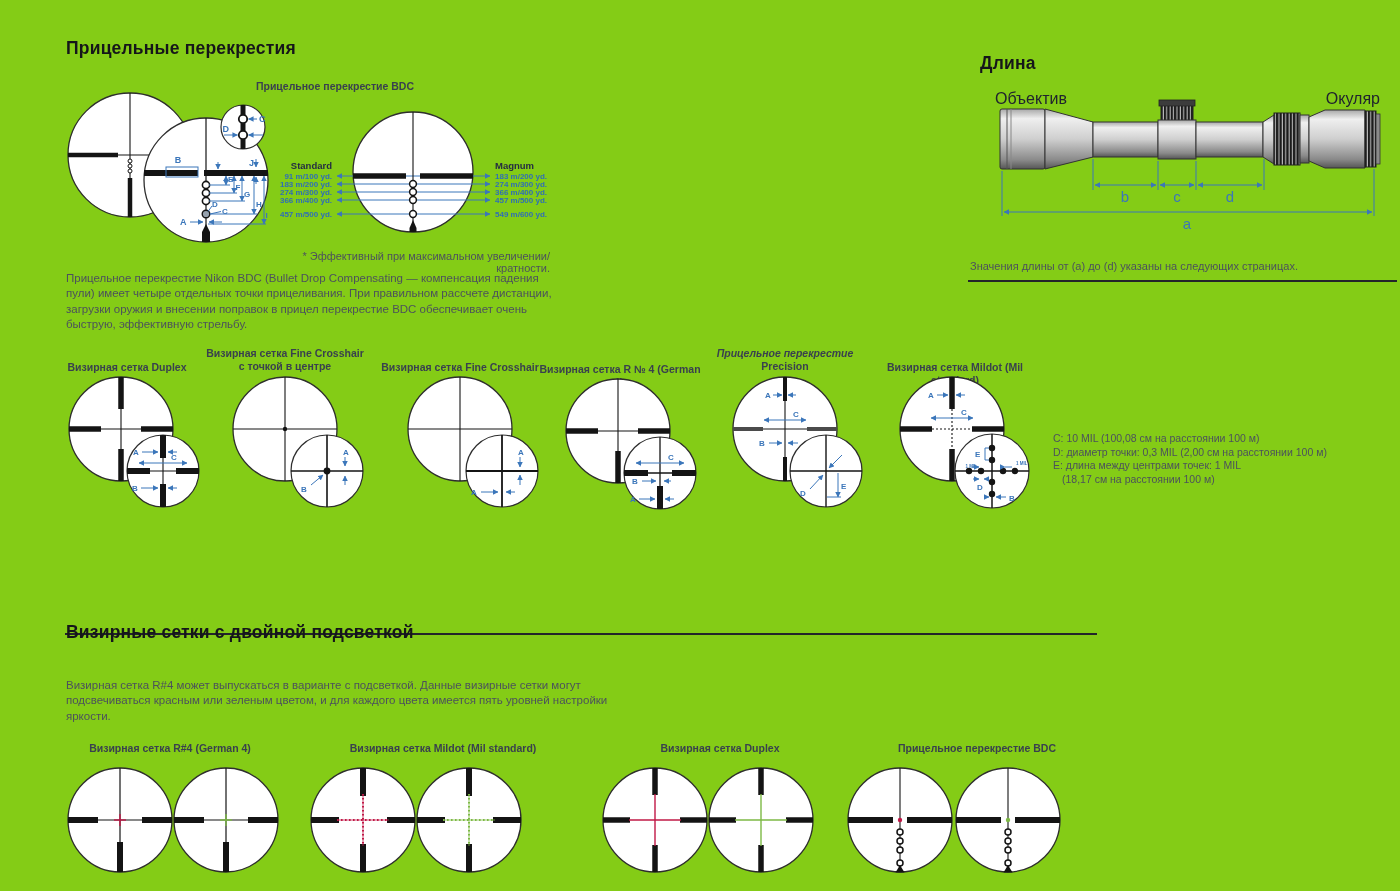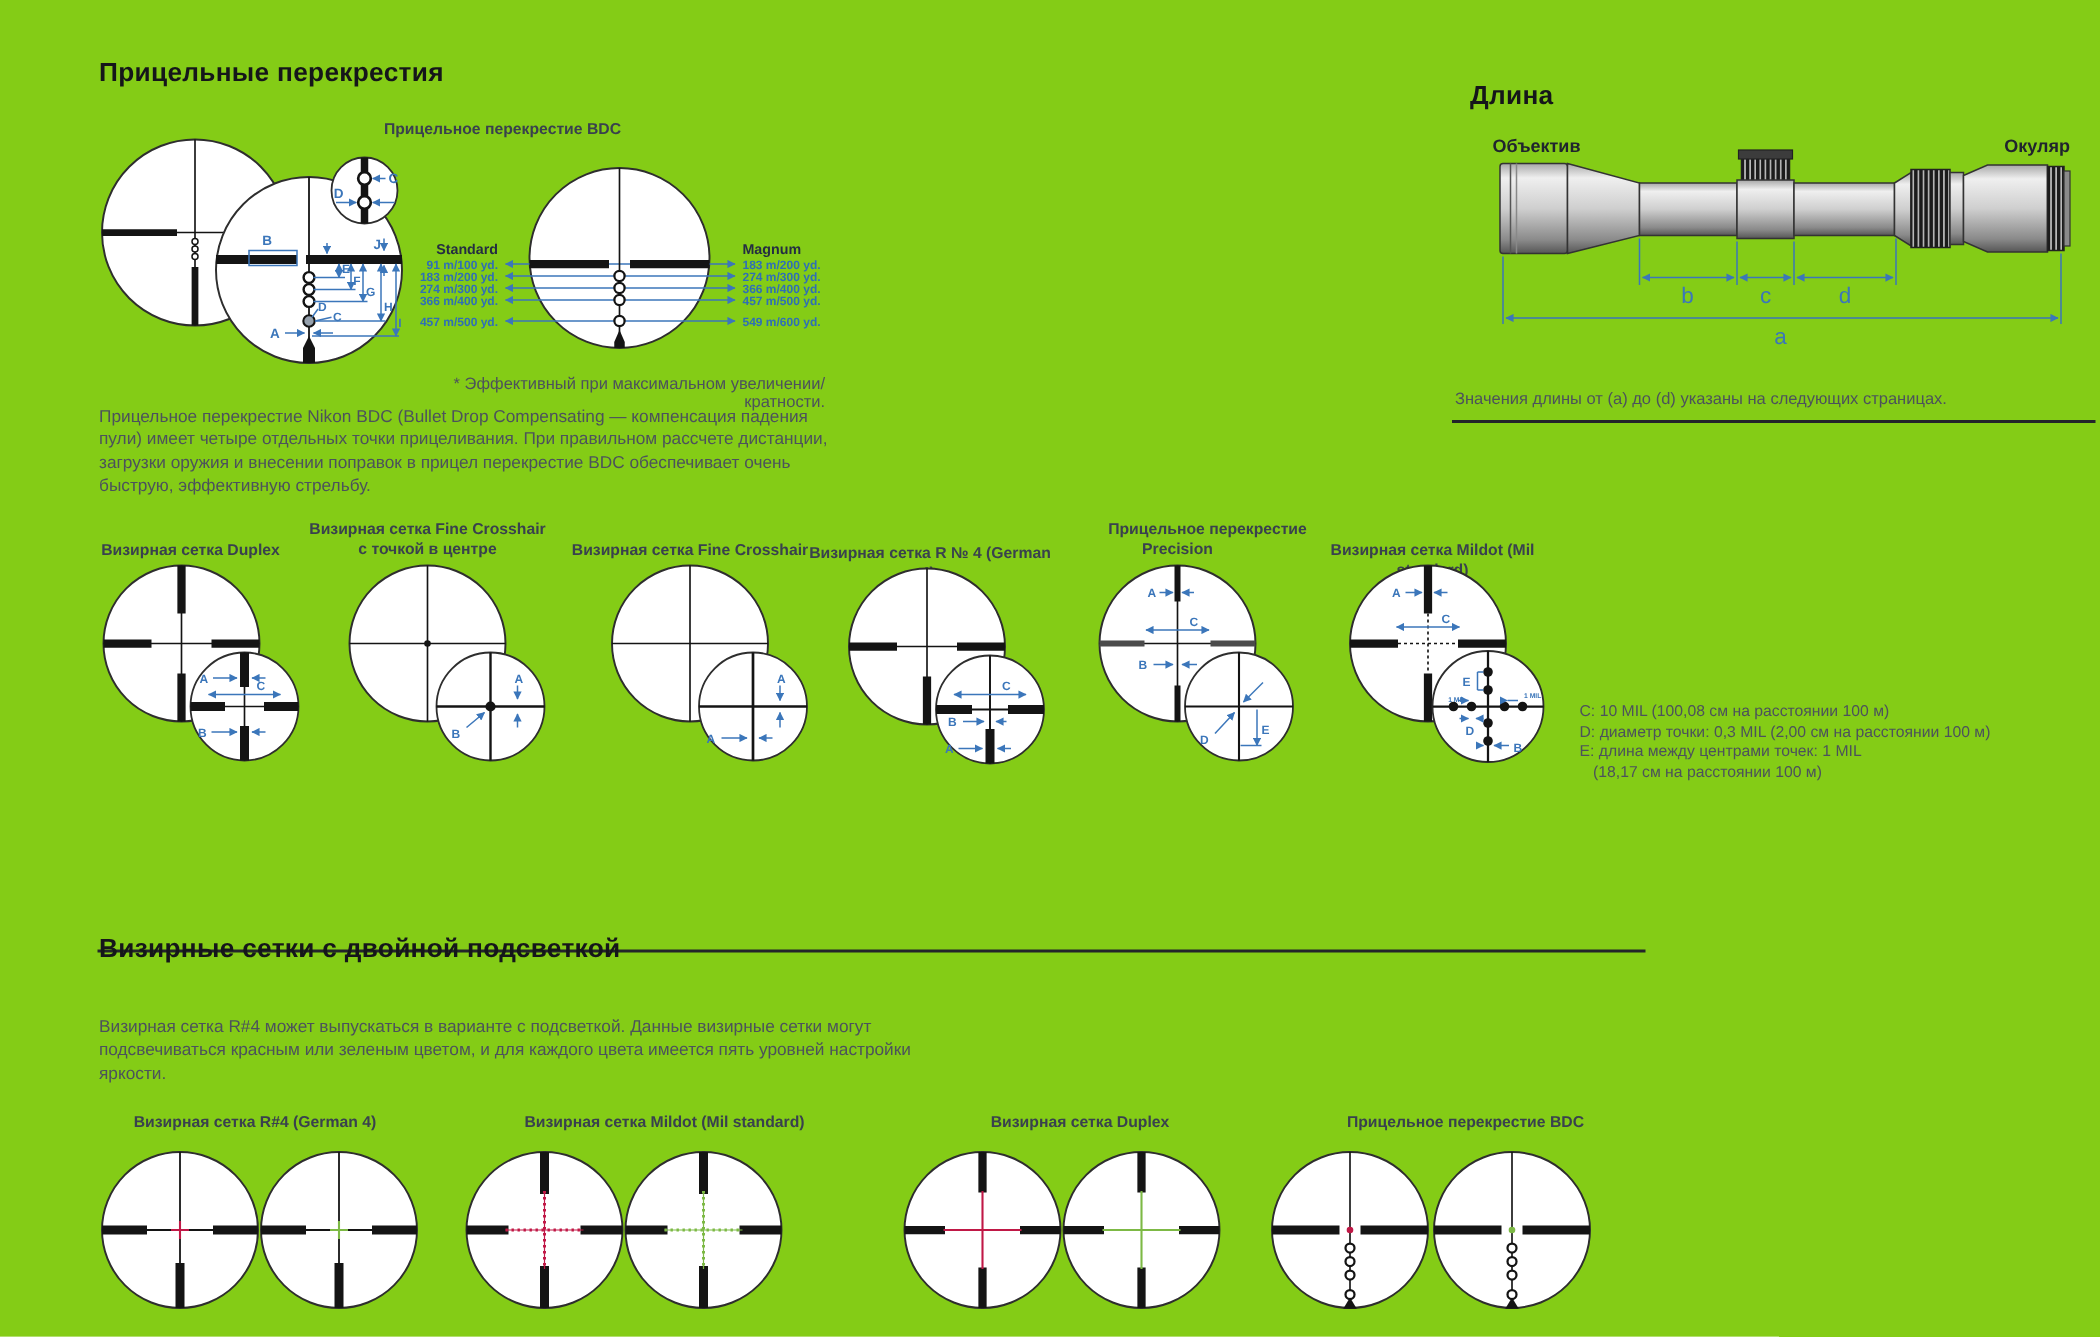--- a/index.html
+++ b/index.html
@@ -2,21 +2,21 @@
 <html><head>
 <meta charset="utf-8">
 <style>
   html,body{margin:0;padding:0;}
   #page{position:relative;width:1400px;height:891px;background:#84cc16;overflow:hidden;
         font-family:"Liberation Sans",sans-serif;}
   .abs{position:absolute;}
   .h1{font-size:17.5px;font-weight:bold;color:#15161a;letter-spacing:.2px;}
   .body-txt{font-size:11.5px;color:#4c525c;line-height:1.34;}
   .cap{font-size:10.5px;font-weight:bold;color:#39414e;text-align:center;line-height:1.22;}
-  .lblb{font-size:12px;font-weight:bold;color:#20242e;}
+  .lblb{font-size:16px;font-weight:normal;color:#20242e;}
   .footnote{font-size:11px;color:#4c525c;text-align:right;}
   .legend{font-size:10.5px;color:#4c525c;line-height:1.3;}
   svg{display:block;}
   svg text{font-family:"Liberation Sans",sans-serif;}
   .bl{fill:#3b76ba;font-size:9px;font-weight:bold;}
   .bl2{fill:#3b76ba;font-size:8px;font-weight:bold;}
   .blt{fill:#3b76ba;font-size:4.5px;font-weight:bold;}
   .dist{fill:#2f6fb6;font-size:8px;font-weight:bold;}
   .dh{fill:#242d42;font-size:9.5px;font-weight:bold;}
   .dim{fill:#3b76ba;font-size:15px;}
@@ -234,21 +234,21 @@
   </svg>
 
   <div class="abs body-txt" style="left:970px;top:259px;width:420px;font-size:11px;">Значения длины от (a) до (d) указаны на следующих страницах.</div>
   <div class="abs divider" style="left:968px;top:280px;width:429px;height:2px;"></div>
 
   <div class="abs cap" style="left:47px;top:361px;width:160px;">Визирная сетка Duplex</div>
   <div class="abs cap" style="left:205px;top:347px;width:160px;">Визирная сетка Fine Crosshair</div>
   <div class="abs cap" style="left:205px;top:360px;width:160px;">с точкой в центре</div>
   <div class="abs cap" style="left:380px;top:361px;width:160px;">Визирная сетка Fine Crosshair</div>
   <div class="abs cap" style="left:535px;top:363px;width:170px;">Визирная сетка R № 4 (German 4).</div>
-  <div class="abs cap" style="left:725px;top:347px;width:160px;">Прицельное перекрестие</div>
+  <div class="abs cap" style="left:705px;top:347px;width:160px;font-style:italic;">Прицельное перекрестие</div>
   <div class="abs cap" style="left:705px;top:360px;width:160px;">Precision</div>
   <div class="abs cap" style="left:865px;top:361px;width:180px;">Визирная сетка Mildot (Mil standard)</div>
 
   <svg class="abs" style="left:60px;top:370px;" width="150" height="150">
     <g transform="translate(61,59)">
       <circle r="52" fill="#fff" stroke="#2e2e2e" stroke-width="1.3"></circle>
       <line x1="0" y1="-52" x2="0" y2="52" class="ret" stroke-width="1.1"></line>
       <line x1="-52" y1="0" x2="52" y2="0" class="ret" stroke-width="1.1"></line>
       <line x1="0" y1="-52" x2="0" y2="-20" class="ret" stroke-width="5.5"></line>
       <line x1="0" y1="52" x2="0" y2="20" class="ret" stroke-width="5.5"></line>
@@ -408,21 +408,21 @@
       <line x1="20" y1="-4" x2="13" y2="-4" class="blu" marker-end="url(#ahr)" stroke-width="0.9"></line>
       <line x1="-19" y1="8" x2="-13" y2="8" class="blu" marker-end="url(#ah)" stroke-width="0.9"></line>
       <line x1="-3" y1="8" x2="-8" y2="8" class="blu" marker-end="url(#ah)" stroke-width="0.9"></line>
       <text x="-15" y="19" class="bl2">D</text>
       <line x1="-8" y1="26" x2="-3" y2="26" class="blu" marker-end="url(#ah)" stroke-width="0.9"></line>
       <line x1="14" y1="26" x2="4" y2="26" class="blu" marker-end="url(#ah)" stroke-width="0.9"></line>
       <text x="17" y="30" class="bl2">B</text>
     </g>
   </svg>
 
-  <div class="abs legend" style="left:1053px;top:432px;width:330px;margin-top:36px;">
+  <div class="abs legend" style="left:1053px;top:432px;width:330px;">
     <div>C: 10 MIL (100,08 см на расстоянии 100 м)</div>
     <div>D: диаметр точки: 0,3 MIL (2,00 см на расстоянии 100 м)</div>
     <div>E: длина между центрами точек: 1 MIL</div>
     <div style="padding-left:9px;">(18,17 см на расстоянии 100 м)</div>
   </div>
 
 
   <div class="abs divider" style="left:65px;top:633px;width:1032px;height:2px;"></div>
 
   <div class="abs h1" style="left:66px;top:622px;">Визирные сетки с двойной подсветкой</div>

